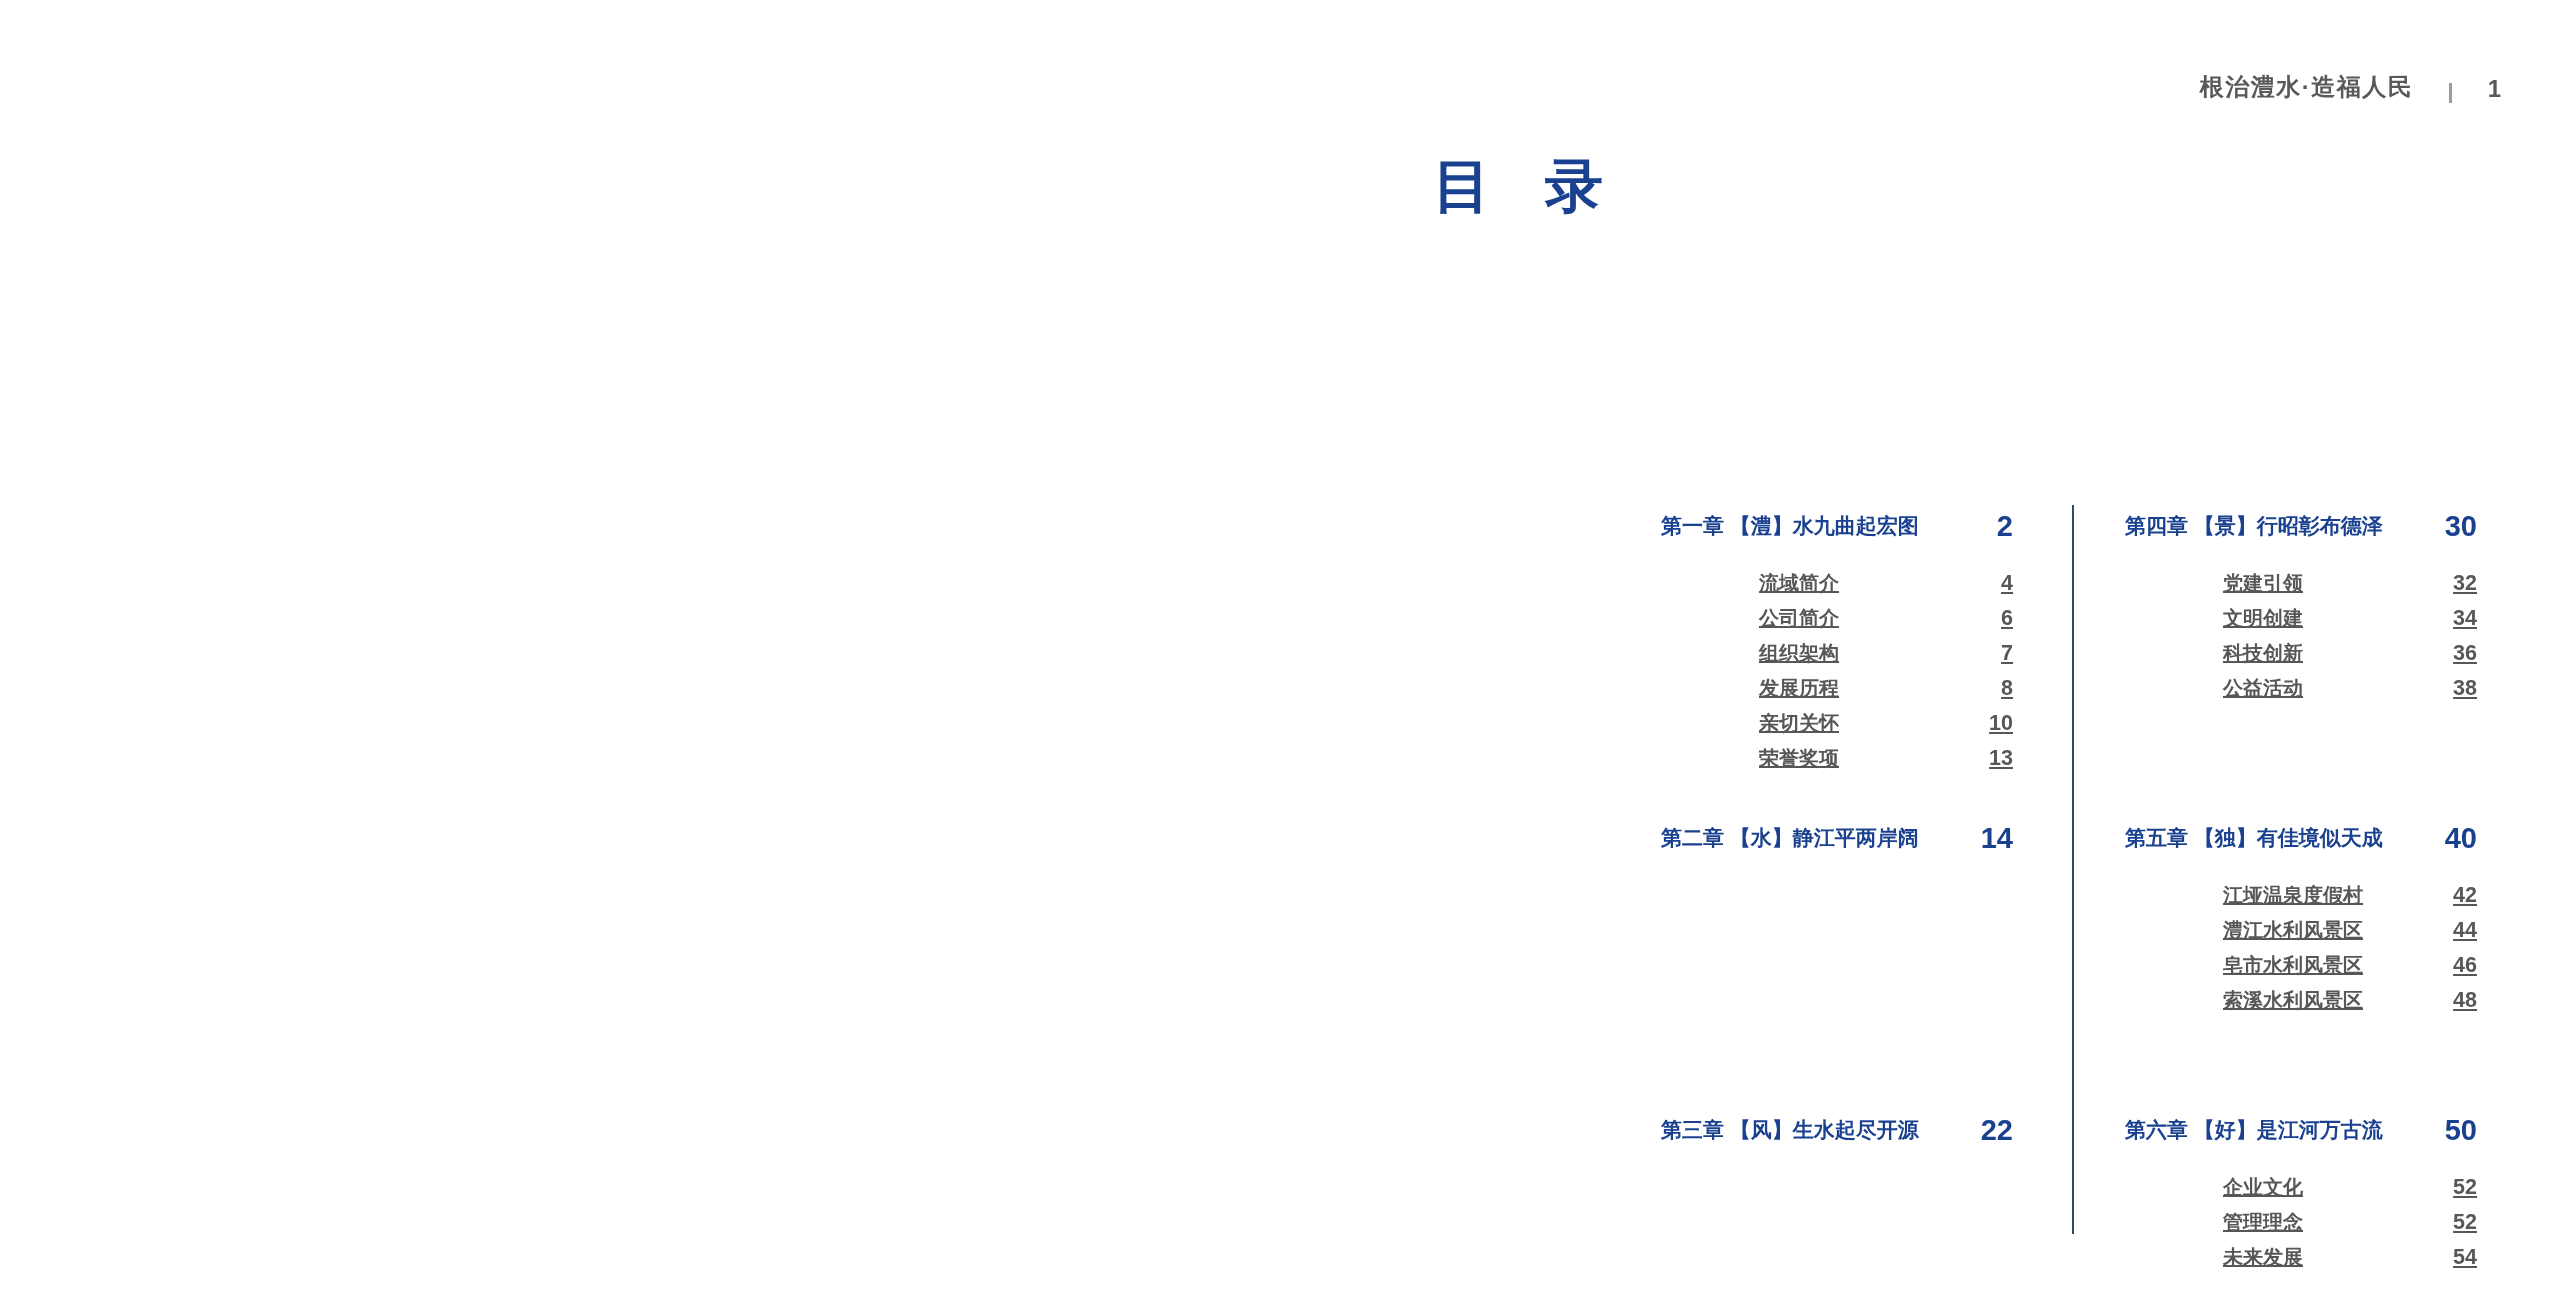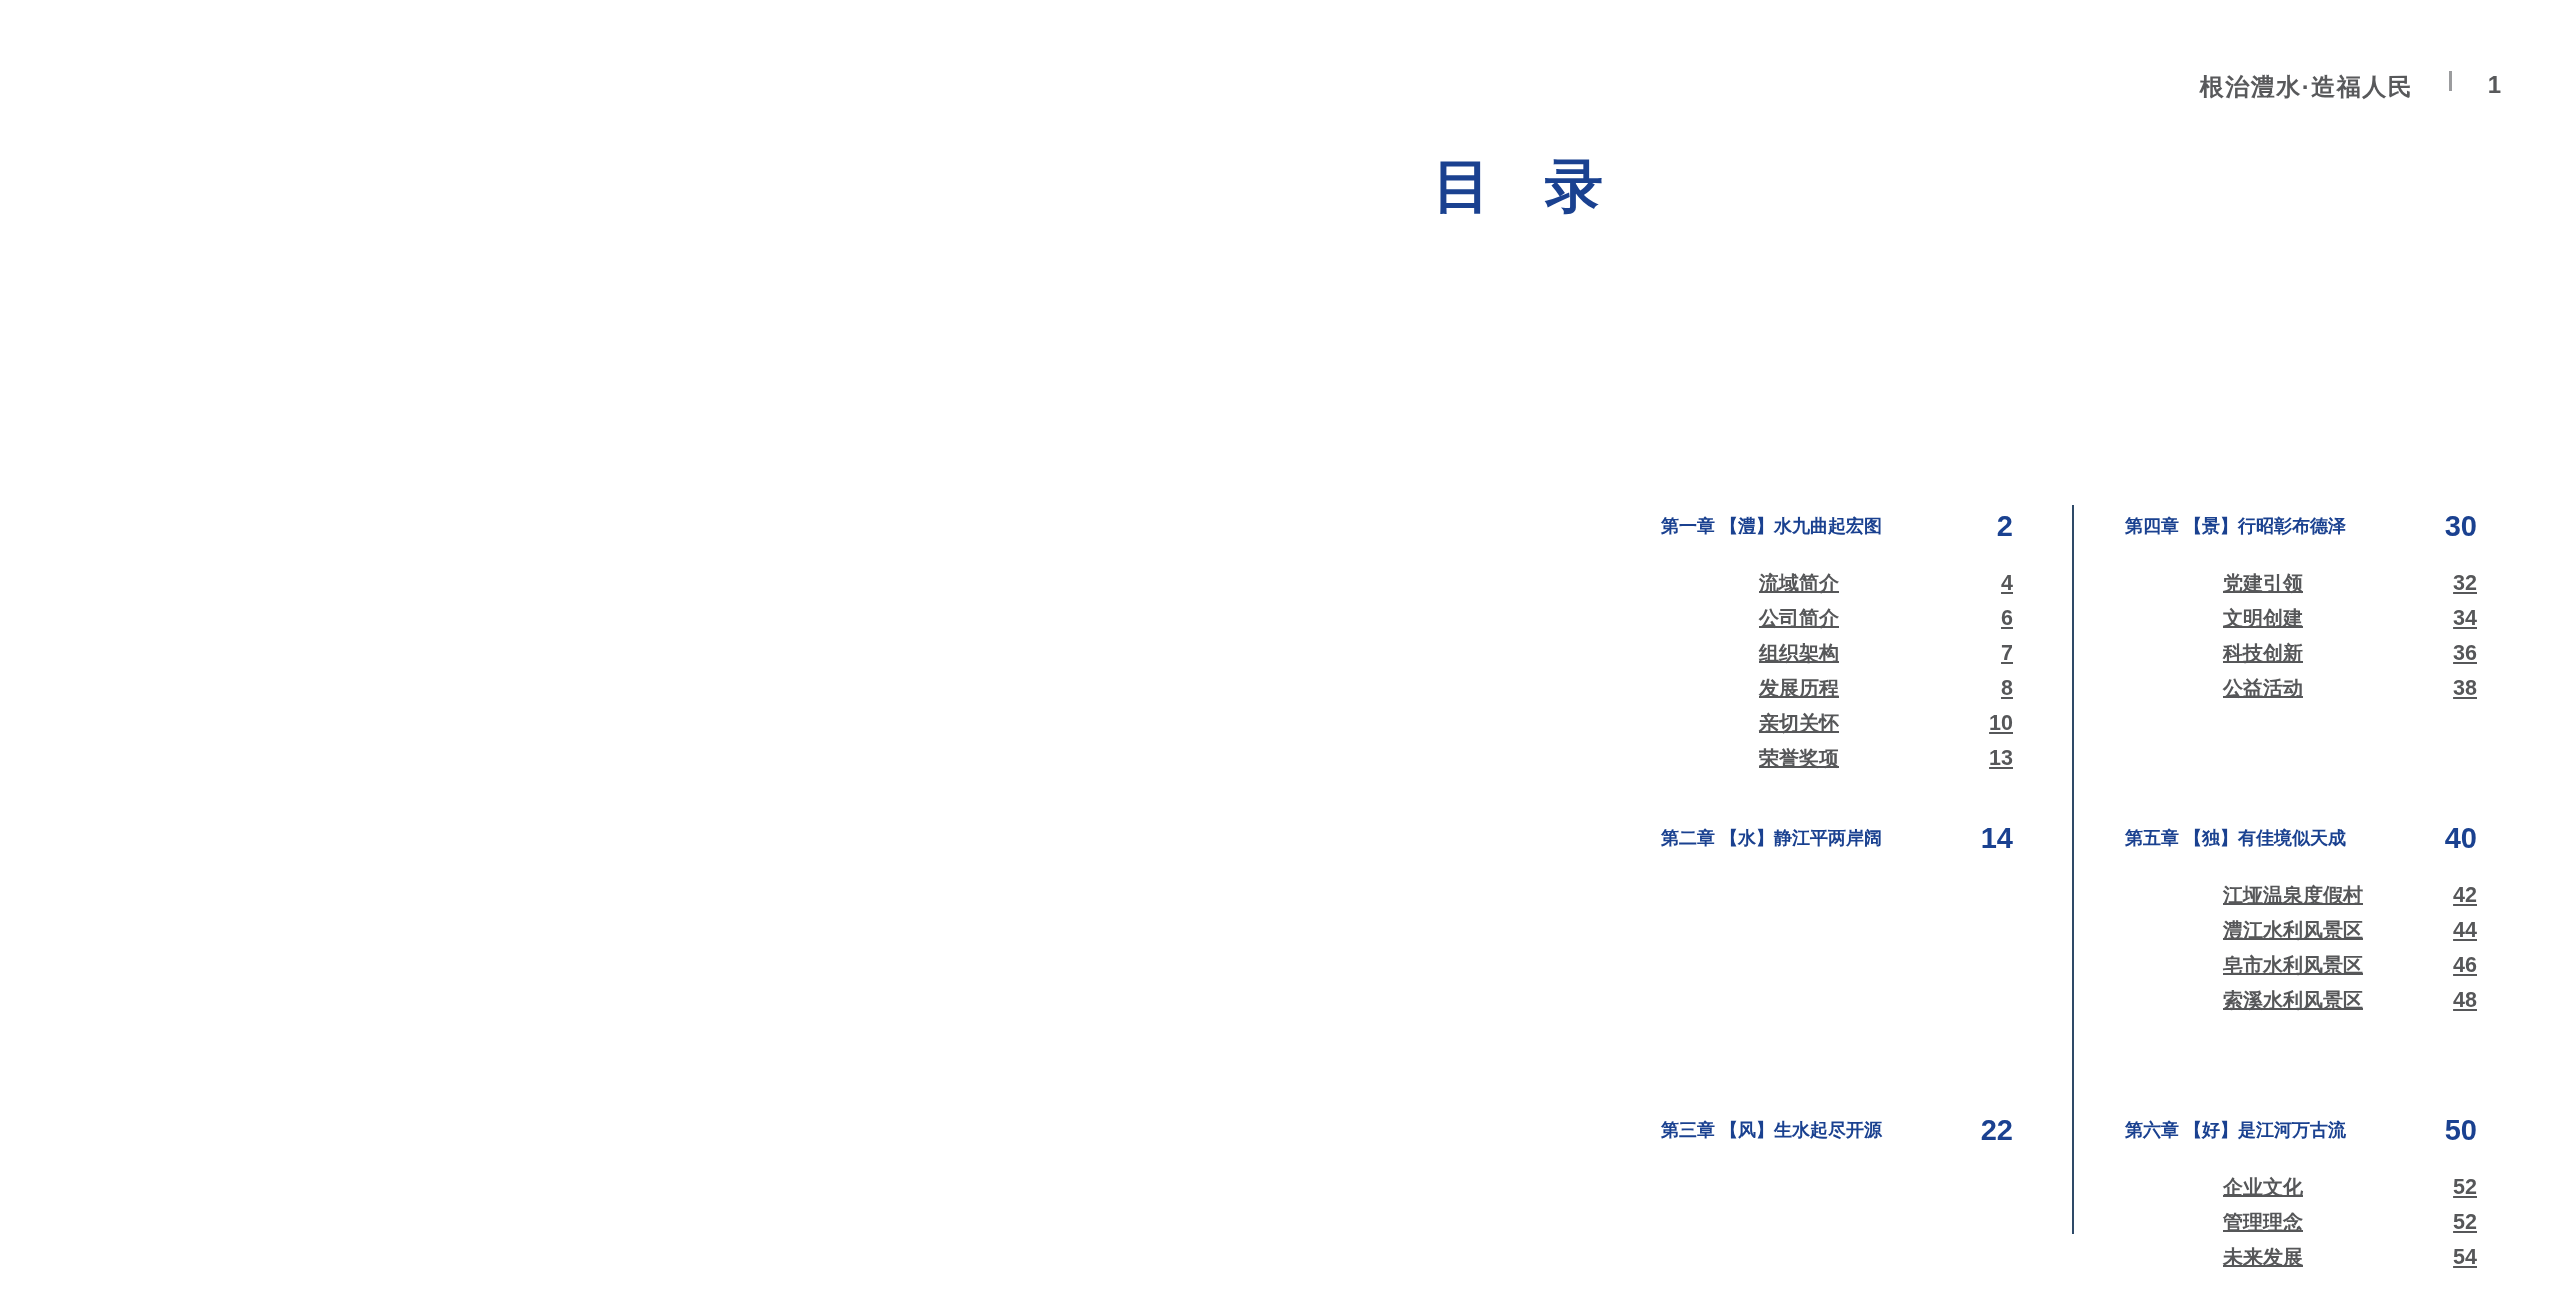--- a/index.html
+++ b/index.html
@@ -15,21 +15,21 @@
     font-family: "Liberation Sans", "DejaVu Sans", sans-serif;
     font-weight: 700;
   }
 
   
   .running-header {
     position: absolute;
     top: 71px;
     right: 75px;
     display: flex;
-    align-items: flex-start;
+    align-items: flex-end;
     gap: 36px;
     color: #58595b;
     font-size: 24px;
     letter-spacing: 1.5px;
   }
   .running-header .sep {
     width: 2.3px;
     height: 20px;
     background: #9b9c9e;
   }
@@ -70,21 +70,21 @@
   .chapter.row3 { top: 1065px; margin-top: 48px; }
 
   .chapter-heading {
     display: flex;
     justify-content: space-between;
     align-items: center;
     height: 34px;
     color: #1a4190;
   }
   .chapter-title {
-    font-size: 18px;
+    font-size: 21px;
     white-space: nowrap;
   }
   .chapter-page {
     font-size: 29px;
     letter-spacing: 0;
   }
 
   .items {
     margin-top: 23px;
   }

